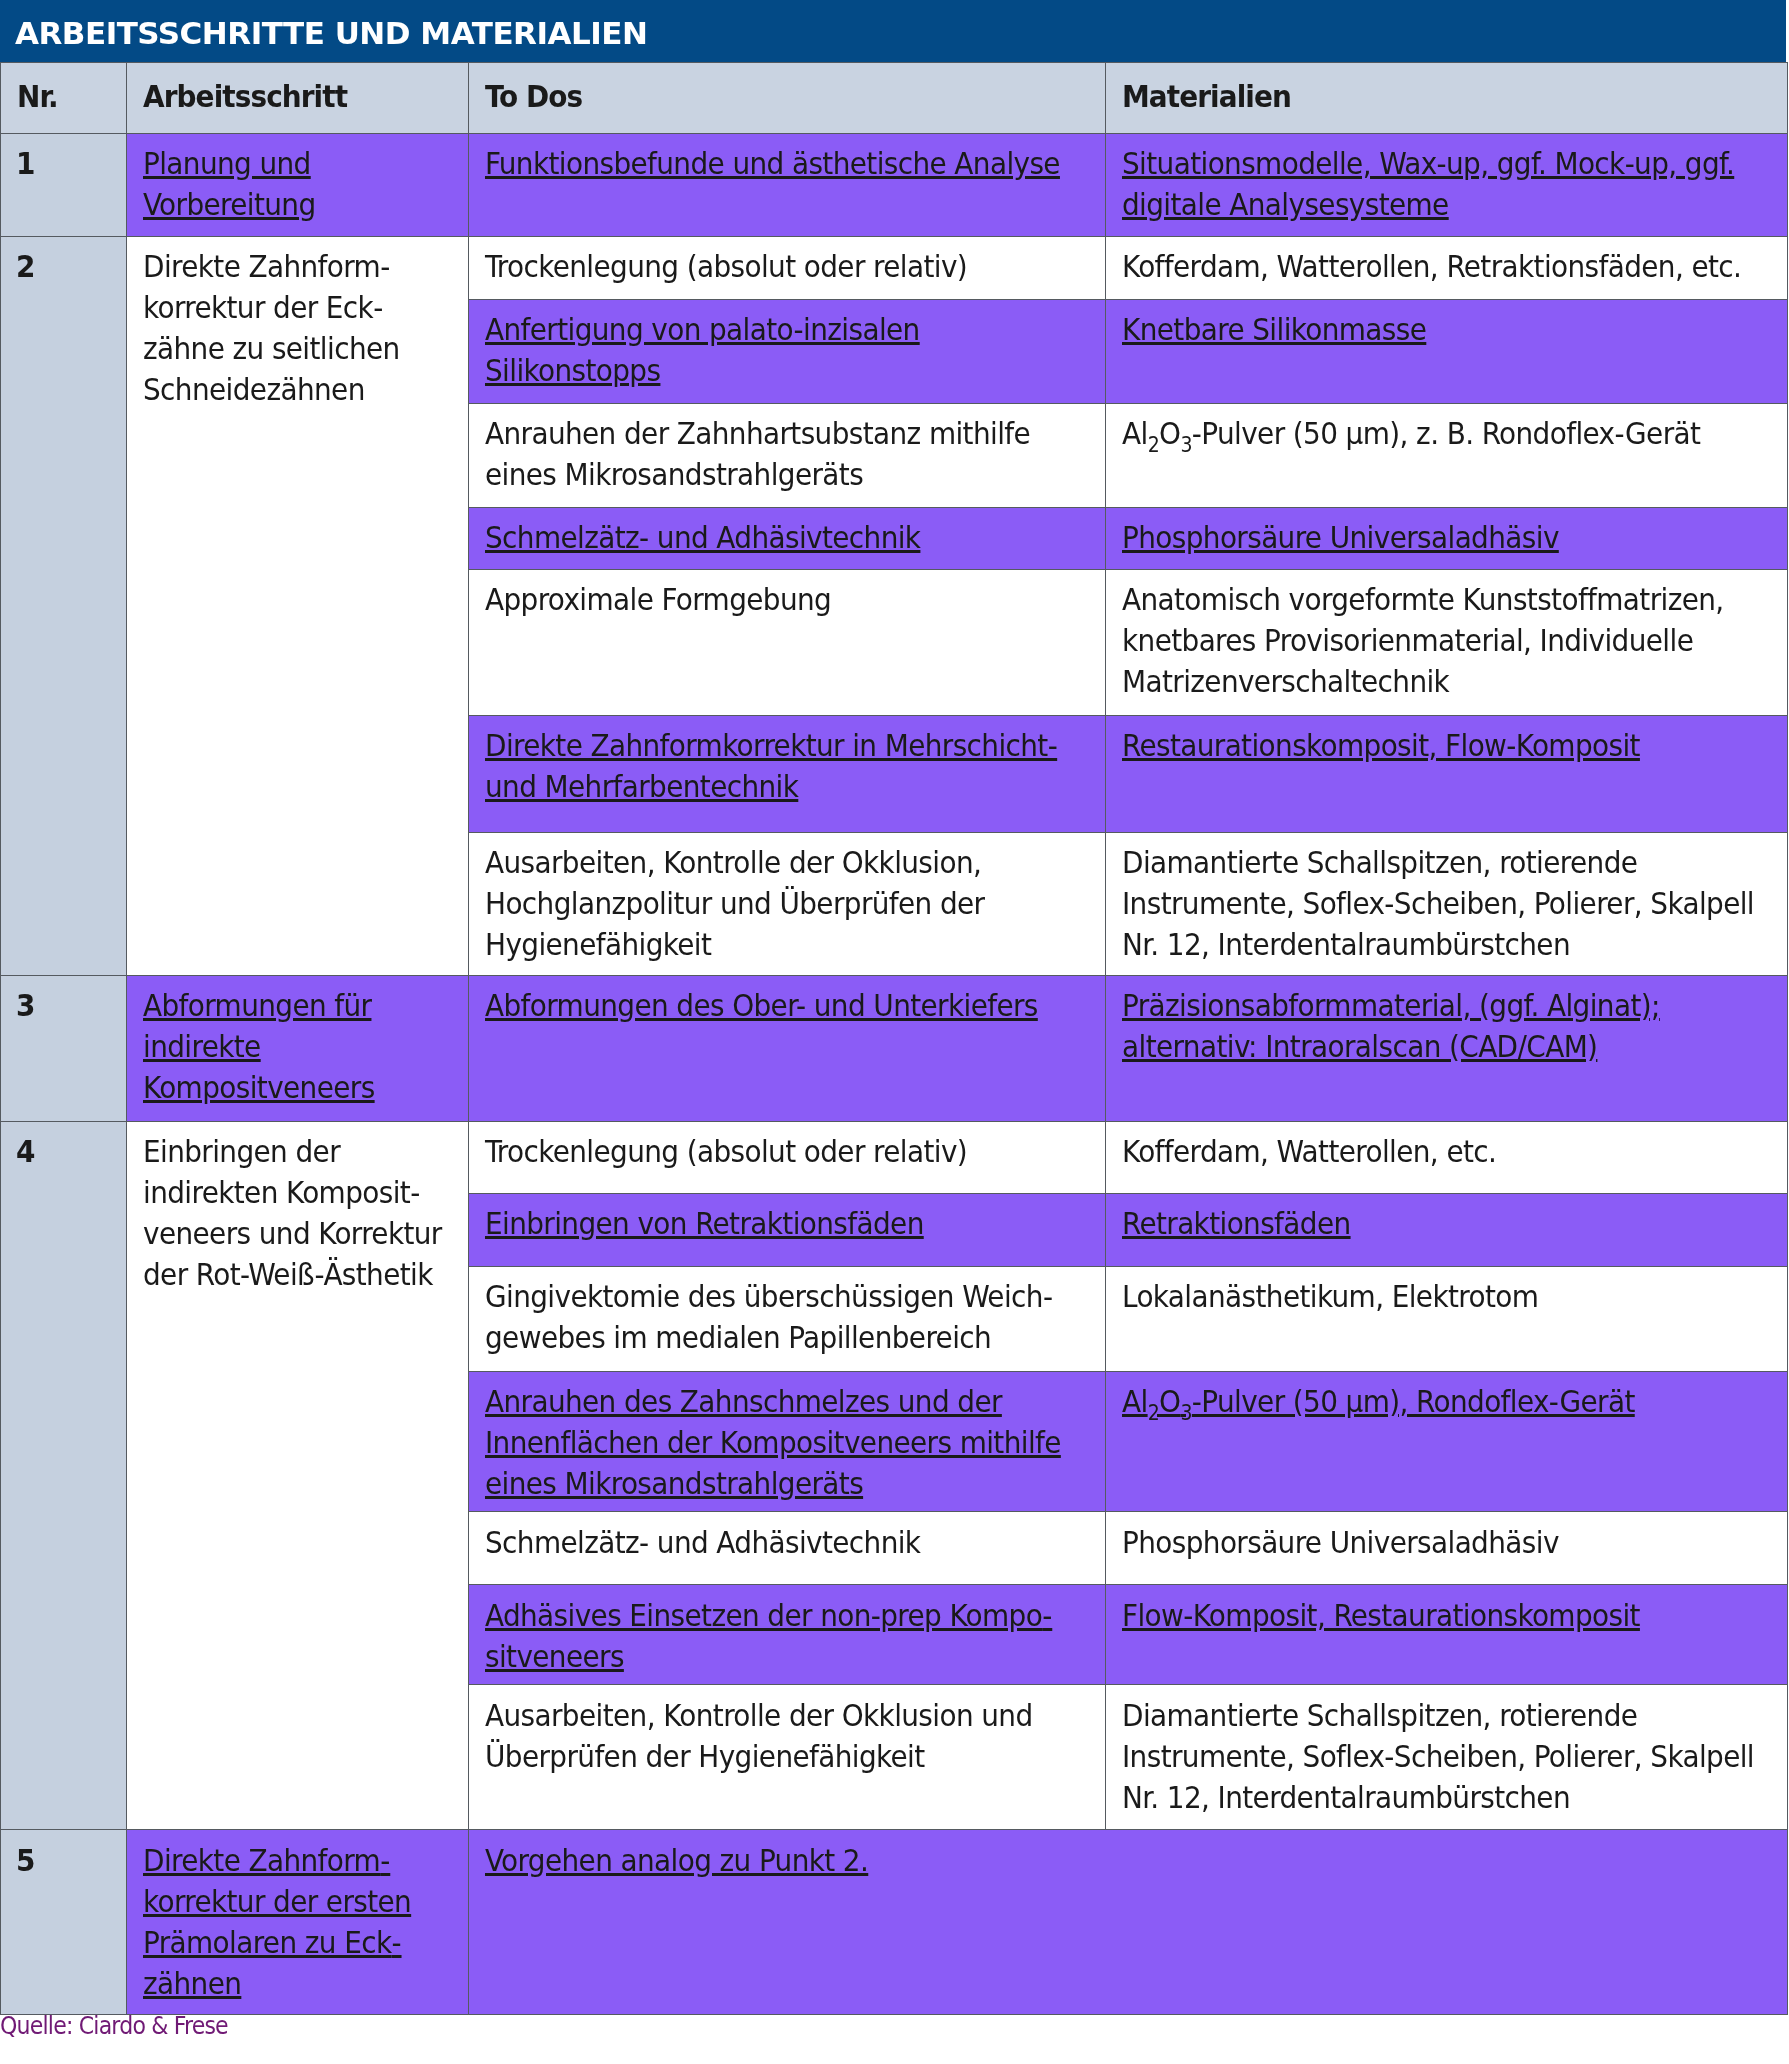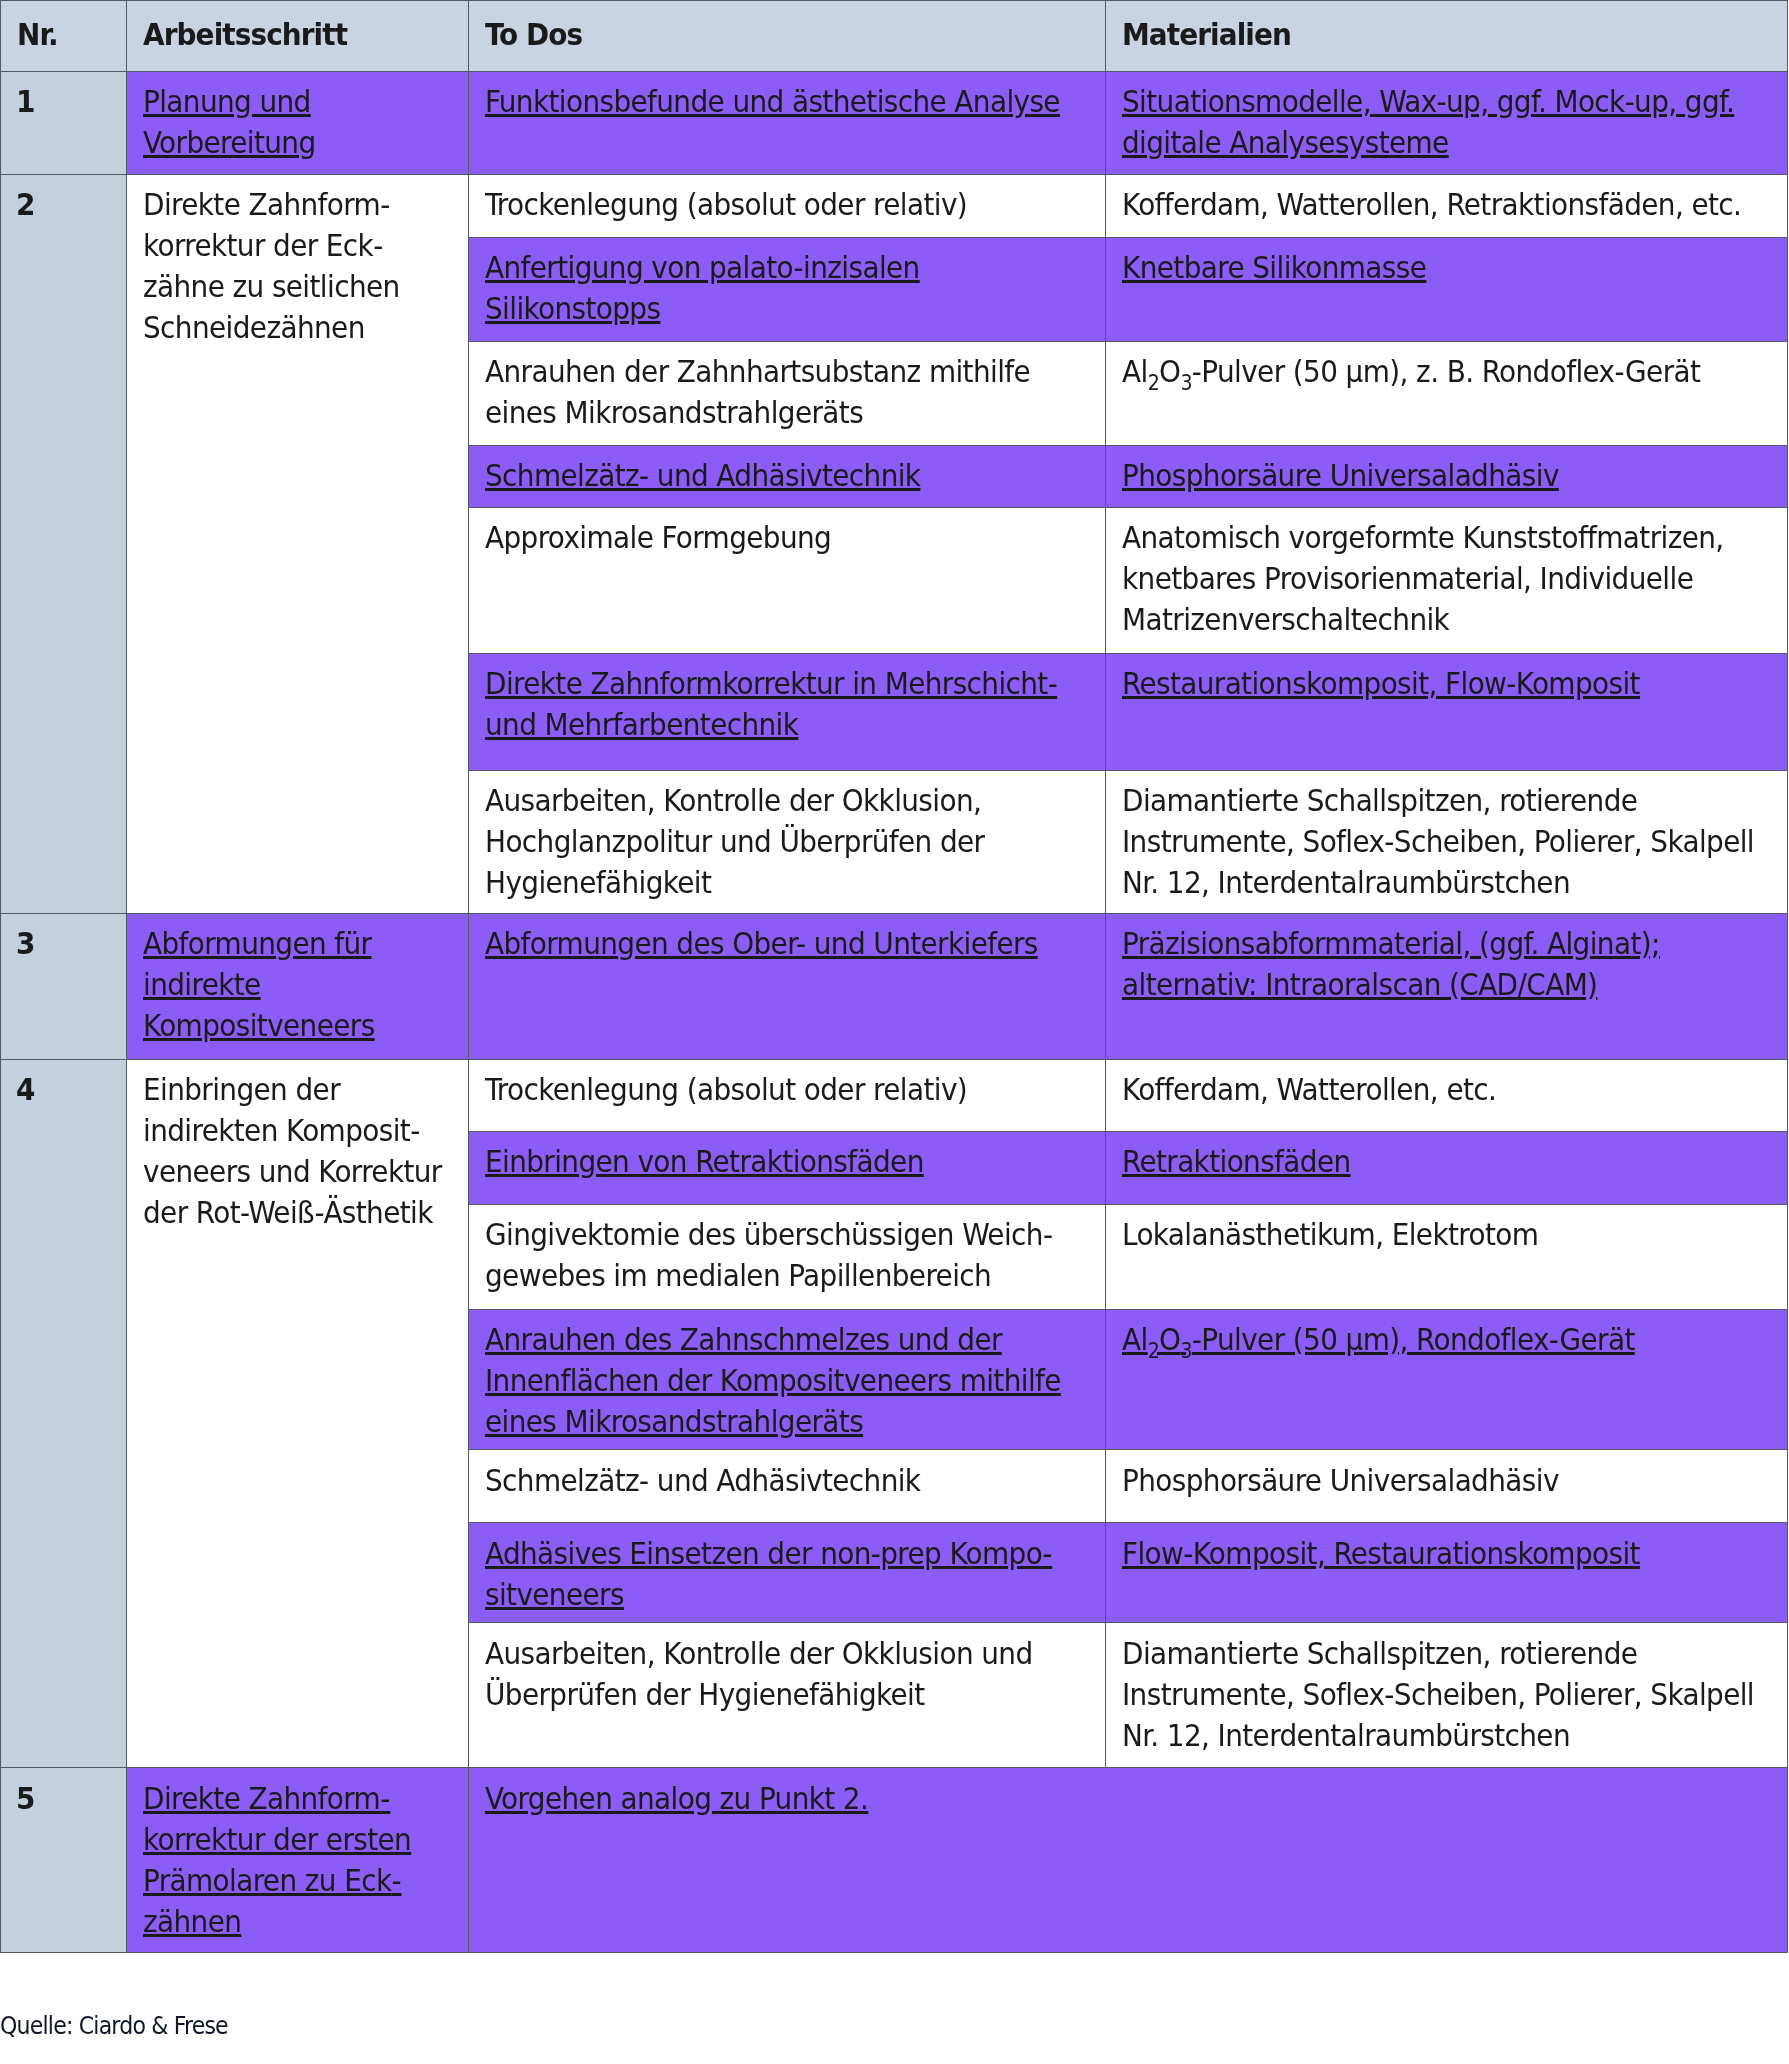--- a/index.html
+++ b/index.html
@@ -13,27 +13,28 @@
   col.c-nr { width: 126px; } col.c-step { width: 342px; } col.c-todo { width: 637px; } col.c-mat { width: 682px; }
   th, td { border: 1.9px solid #555a60; vertical-align: top; text-align: left;
            font-size: 31px; line-height: 41px; padding: 9.4px 15px 7.5px 16px;
            font-weight: normal; letter-spacing: -0.6px; margin-top: 39px; }
   th { background: #c9d3e1; font-weight: bold; height: 49px; padding-top: 13px; letter-spacing: -0.9px; }
   table { border-left: 1.9px solid #555a60; border-right: 1.9px solid #555a60; }
   td.nr { background: #c5d0df; font-weight: bold; padding-left: 15px; }
   .g { background: #8b5cf6; text-decoration: underline; }
   .w { background: #ffffff; }
   sub { font-size: 21px; line-height: 0; vertical-align: -7.5px; }
-  .source { position: absolute; left: 0; top: 2011px; font-size: 24.5px; color: #0f172a;
+  .source { position: absolute; left: 0; top: 2011px; font-size: 24.5px; color: #701a75;
             letter-spacing: -0.8px; font-family: "DejaVu Sans Condensed", "DejaVu Sans", sans-serif; }
 </style>
 </head>
 <body>
 
 <div class="frame">
+  <div class="title-bar">ARBEITSSCHRITTE UND MATERIALIEN</div>
   <table>
     <colgroup>
         <col class="c-nr">
         <col class="c-step">
         <col class="c-todo">
         <col class="c-mat">
       </colgroup>
     <thead>
       <tr>
         <th>Nr.</th>

